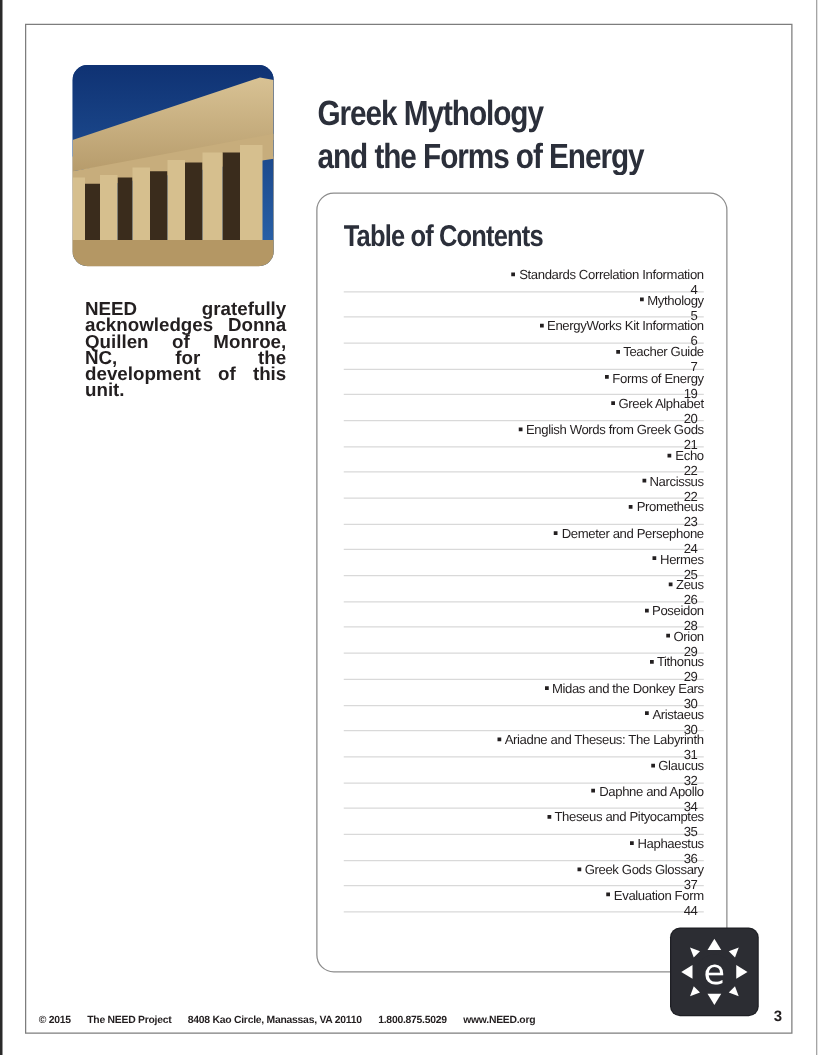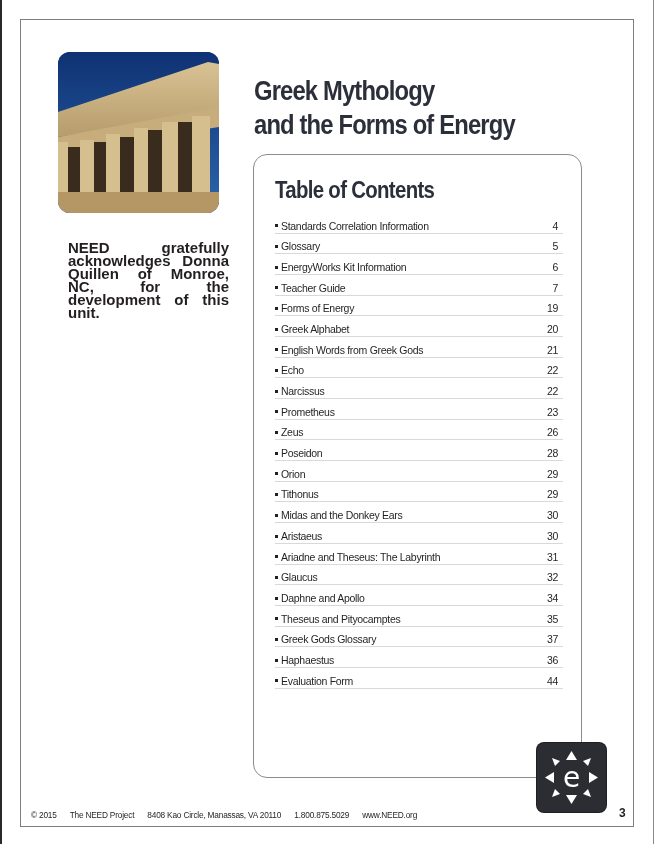--- a/index.html
+++ b/index.html
@@ -8,26 +8,26 @@
   .page-edge-right { position:absolute; right:0; top:0; width:1px; height:844px; background:#888; }
   .frame { position:absolute; left:20px; top:19px; width:614px; height:808px; border:1px solid #7d7d7d; box-sizing:border-box; }
   .photo { position:absolute; left:58px; top:52px; width:161px; height:161px; border-radius:12px; overflow:hidden;
            background:linear-gradient(180deg,#123a78 0%,#1d4d93 30%,#2a62a8 45%,#b89a6a 46%,#c9ae7e 70%,#a98c5e 100%); }
   .photo svg { position:absolute; left:0; top:0; }
   .ack { position:absolute; left:56px; top:241px; width:161px; font-size:15px; font-weight:bold; line-height:13px; text-align:justify; text-align-last:left; color:#231f20;margin-left:12px; }
   .title { position:absolute; left:254px; top:74px; font-size:28px; font-weight:bold; line-height:34px; letter-spacing:-1px; color:#2b2f3a; transform:scaleX(0.85); transform-origin:left top; white-space:nowrap; }
   .toc-box { position:absolute; left:253px; top:154px; width:329px; height:624px; border:1px solid #8c8c8c; border-radius:14px; box-sizing:border-box; background:#fff; }
   .toc-title { position:absolute; left:275px; top:176px; font-size:24px; font-weight:bold; color:#2b2f3a; letter-spacing:-0.8px; transform:scaleX(0.85); transform-origin:left top; white-space:nowrap; }
   .toc-list { position:absolute; left:275px; top:214px; width:288px; margin:0; padding:0; list-style:none; }
-  .toc-row { height:17.5px; border-bottom:1.5px solid #d9d9d9; display:flex; align-items:flex-end; justify-content:space-between; font-size:10.5px; letter-spacing:-0.3px; padding-bottom:1px; margin-bottom:1.2px; box-sizing:content-box; }
+  .toc-row { height:17.5px; border-bottom:1.5px solid #d9d9d9; display:flex; align-items:flex-end; justify-content:flex-start; font-size:10.5px; letter-spacing:-0.3px; padding-bottom:1px; margin-bottom:1.2px; box-sizing:content-box;flex-direction:column; }
   .toc-label { padding-left:0; }
   .toc-bullet { display:inline-block; width:3px; height:3px; background:#231f20; margin-right:3px; vertical-align:middle; position:relative; top:-1px; }
   .toc-page { padding-right:5px; }
   .logo { position:absolute; left:537px; top:743px; width:69px; height:69px; border-radius:7px; background:#2c2d33; box-shadow:0 0 0 1px #1e1f24; }
-  .footer { position:absolute; left:31px; top:810px; font-size:8.3px; font-weight:normal; color:#231f20; white-space:nowrap; letter-spacing:-0.2px;text-align:center; }
+  .footer { position:absolute; left:31px; top:810px; font-size:8.3px; font-weight:bold; color:#231f20; white-space:nowrap; letter-spacing:-0.2px;text-align:center; }
   .footer span { margin-right:11px; }
   .page-num { position:absolute; left:619px; top:806px; font-size:12px; font-weight:bold; color:#231f20; }
 </style>
 </head>
 <body>
 
 <div class="page-edge-left"></div>
 <div class="page-edge-right"></div>
 <div class="frame"></div>
 
@@ -74,21 +74,21 @@
 
 <div class="toc-box"></div>
 <div class="toc-title">Table of Contents</div>
 
 <ul class="toc-list" id="toc-list">
     <li class="toc-row">
       <span class="toc-label"><span class="toc-bullet"></span><span>Standards Correlation Information</span></span>
       <span class="toc-page">4</span>
     </li>
     <li class="toc-row">
-      <span class="toc-label"><span class="toc-bullet"></span><span>Glossary</span></span>
+      <span class="toc-label"><span class="toc-bullet"></span><span>Mythology</span></span>
       <span class="toc-page">5</span>
     </li>
     <li class="toc-row">
       <span class="toc-label"><span class="toc-bullet"></span><span>EnergyWorks Kit Information</span></span>
       <span class="toc-page">6</span>
     </li>
     <li class="toc-row">
       <span class="toc-label"><span class="toc-bullet"></span><span>Teacher Guide</span></span>
       <span class="toc-page">7</span>
     </li>
@@ -110,20 +110,28 @@
     </li>
     <li class="toc-row">
       <span class="toc-label"><span class="toc-bullet"></span><span>Narcissus</span></span>
       <span class="toc-page">22</span>
     </li>
     <li class="toc-row">
       <span class="toc-label"><span class="toc-bullet"></span><span>Prometheus</span></span>
       <span class="toc-page">23</span>
     </li>
     <li class="toc-row">
+      <span class="toc-label"><span class="toc-bullet"></span><span>Demeter and Persephone</span></span>
+      <span class="toc-page">24</span>
+    </li>
+    <li class="toc-row">
+      <span class="toc-label"><span class="toc-bullet"></span><span>Hermes</span></span>
+      <span class="toc-page">25</span>
+    </li>
+    <li class="toc-row">
       <span class="toc-label"><span class="toc-bullet"></span><span>Zeus</span></span>
       <span class="toc-page">26</span>
     </li>
     <li class="toc-row">
       <span class="toc-label"><span class="toc-bullet"></span><span>Poseidon</span></span>
       <span class="toc-page">28</span>
     </li>
     <li class="toc-row">
       <span class="toc-label"><span class="toc-bullet"></span><span>Orion</span></span>
       <span class="toc-page">29</span>
@@ -150,26 +158,26 @@
     </li>
     <li class="toc-row">
       <span class="toc-label"><span class="toc-bullet"></span><span>Daphne and Apollo</span></span>
       <span class="toc-page">34</span>
     </li>
     <li class="toc-row">
       <span class="toc-label"><span class="toc-bullet"></span><span>Theseus and Pityocamptes</span></span>
       <span class="toc-page">35</span>
     </li>
     <li class="toc-row">
+      <span class="toc-label"><span class="toc-bullet"></span><span>Haphaestus</span></span>
+      <span class="toc-page">36</span>
+    </li>
+    <li class="toc-row">
       <span class="toc-label"><span class="toc-bullet"></span><span>Greek Gods Glossary</span></span>
       <span class="toc-page">37</span>
-    </li>
-    <li class="toc-row">
-      <span class="toc-label"><span class="toc-bullet"></span><span>Haphaestus</span></span>
-      <span class="toc-page">36</span>
     </li>
     <li class="toc-row">
       <span class="toc-label"><span class="toc-bullet"></span><span>Evaluation Form</span></span>
       <span class="toc-page">44</span>
     </li>
   </ul>
 
 <div class="logo">
   <svg width="69" height="69" viewBox="0 0 69 69">
     <g fill="#ffffff">

